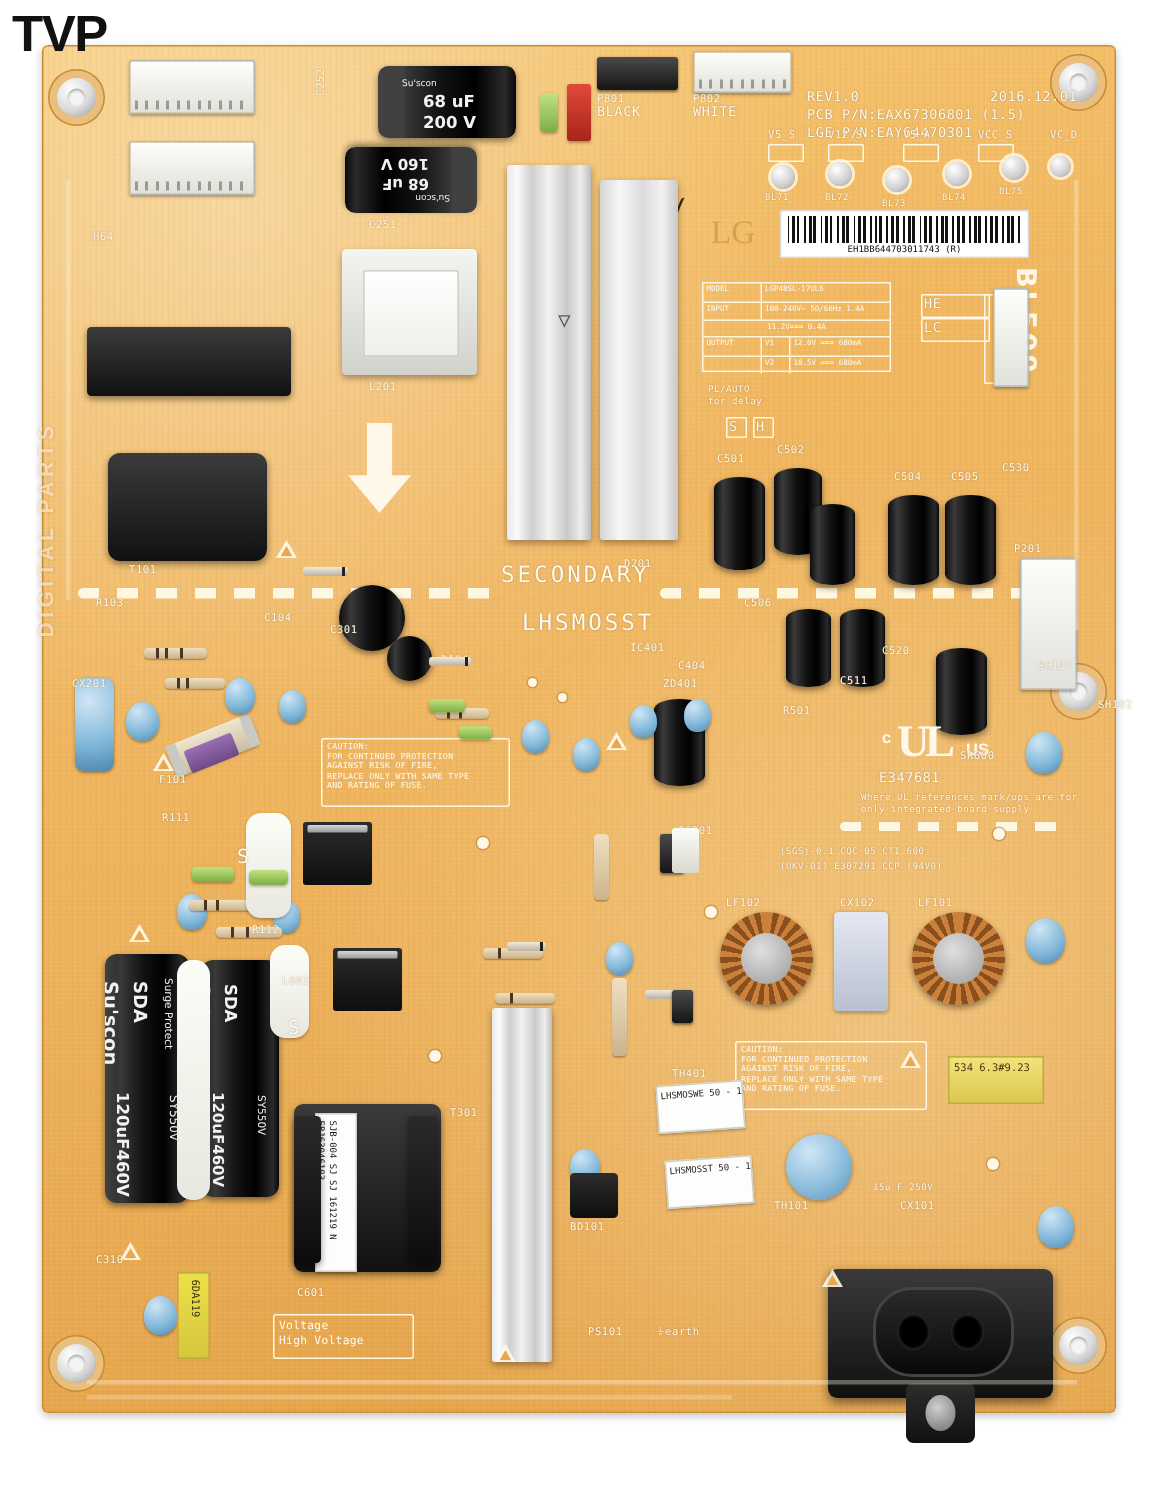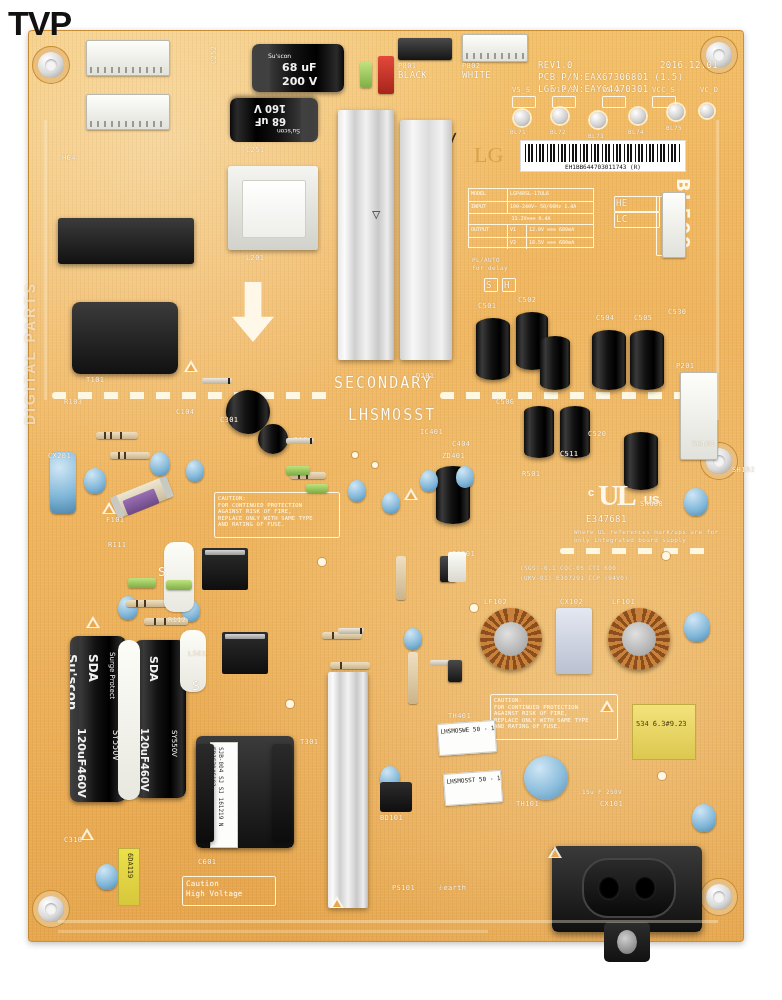--- a/index.html
+++ b/index.html
@@ -512,37 +512,37 @@
 
   <div class="heatsink" style="left:328px;top:672px;width:40px;height:236px;"></div>
 
   <div class="plabel" style="left:438px;top:722px;width:52px;height:26px;padding:2px;font-size:6px;line-height:9px;transform:rotate(-4deg);">
     <span>LHSMOSWE 50 - 131</span>
   </div>
   <div class="plabel" style="left:444px;top:772px;width:52px;height:26px;padding:2px;font-size:6px;line-height:9px;transform:rotate(-4deg);">
     <span>LHSMOSST 50 - 131</span>
   </div>
 
-  <div class="yellowtape" style="left:632px;top:704px;width:56px;height:26px;padding:14px 3px;
+  <div class="yellowtape" style="left:632px;top:704px;width:56px;height:26px;padding:2px 3px;
               font-size:7px;color:#4a3a10;font-family:'DejaVu Sans Mono',monospace;line-height:10px;">
     <span>534 6.3#9.23</span>
   </div>
 
   <div class="yellowtape" style="left:118px;top:848px;width:20px;height:56px;background:linear-gradient(180deg,#ece04a,#d6c73c);">
     <span style="position:absolute;left:15px;top:4px;transform:rotate(90deg);transform-origin:left top;
                  font-size:7px;color:#3a3208;font-family:'DejaVu Sans Mono',monospace;white-space:nowrap;">6DA119</span>
   </div>
 
   <div class="varistor" style="left:524px;top:756px;width:44px;height:44px;"></div>
   <div class="silk" style="left:516px;top:800px;">TH101</div>
   <div class="silk sm" style="left:578px;top:788px;">.15u F 250V</div>
   <div class="silk" style="left:600px;top:800px;">CX101</div>
 
   <div class="cbox" style="left:182px;top:876px;width:86px;height:24px;">
-    <div style="font-size:7.5px;line-height:10px;">Caution</div>
+    <div style="font-size:7.5px;line-height:10px;">Voltage</div>
     <div style="font-size:7.5px;line-height:10px;">High Voltage</div>
   </div>
 
   <div id="ac-inlet">
     <div class="face">
       <div class="h" style="left:14px;"></div>
       <div class="h" style="left:50px;"></div>
     </div>
     <div class="lug">
         <i></i>

